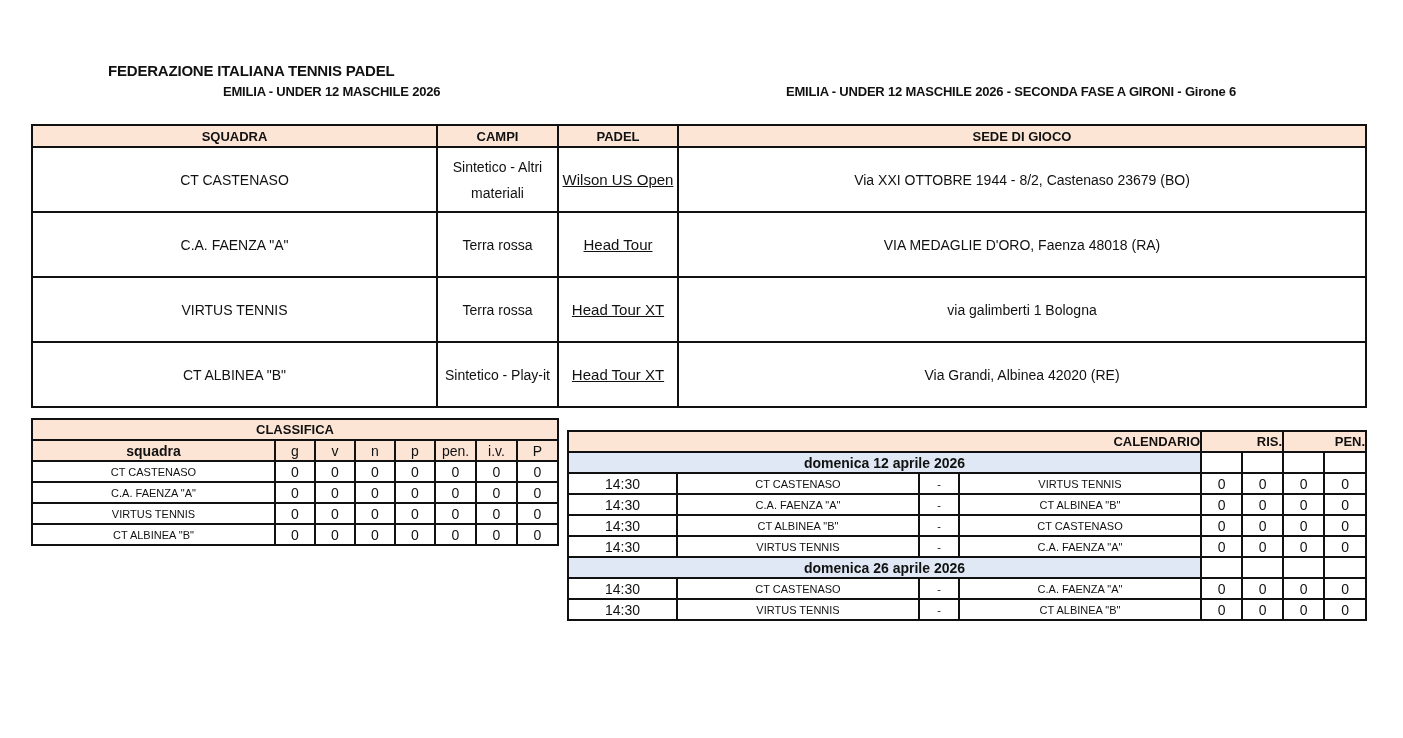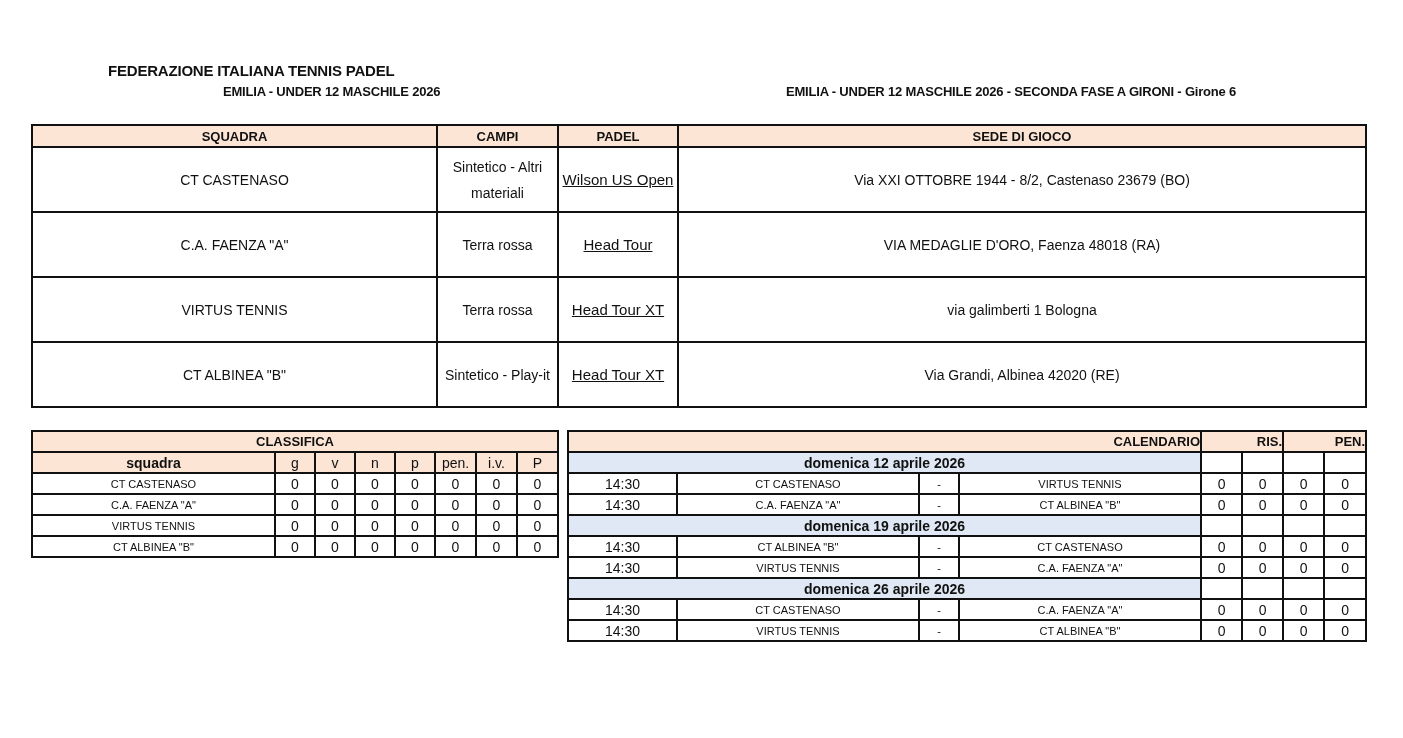--- a/index.html
+++ b/index.html
@@ -15,21 +15,21 @@
   td, th { border: 2px solid #111; text-align: center; padding: 0; overflow: hidden; white-space: nowrap; }
 
   
   #teams { left: 31px; top: 124px; width: 1334px; }
   #teams th { background: #fde5d6; font-size: 13px; font-weight: bold; height: 20px; }
   #teams td { height: 63px; font-size: 14px; }
   #teams td.campi { white-space: normal; line-height: 26px; }
   #teams td.palle { font-size: 15px; text-decoration: underline; }
 
   
-  #classifica { left: 31px; top: 430px; width: 527px; }
+  #classifica { left: 31px; top: 418px; width: 527px; }
   #classifica th.cap { background: #fde5d6; font-size: 13px; font-weight: bold; height: 19px; }
   #classifica th.col { background: #fde5d6; font-size: 14px; font-weight: normal; height: 19px; }
   #classifica th.col.first { font-weight: bold; }
   #classifica td { height: 19px; font-size: 14px; }
   #classifica td.team { font-size: 11px; }
 
   
   #calendario { left: 567px; top: 430px; width: 798px; }
   #calendario th.cap { background: #fde5d6; font-size: 13px; font-weight: bold; height: 19px; text-align: right; }
   #calendario td.day { background: #dfe8f4; font-size: 14px; font-weight: bold; height: 19px; }
@@ -198,27 +198,20 @@
         <td>14:30</td>
         <td class="team">C.A. FAENZA "A"</td>
         <td class="sep">-</td>
         <td class="team">CT ALBINEA "B"</td>
         <td>0</td>
         <td>0</td>
         <td>0</td>
         <td>0</td>
       </tr>
       <tr>
-        <td class="day" colspan="4">domenica 19 aprile 2026</td>
-        <td class="blank"></td>
-        <td class="blank"></td>
-        <td class="blank"></td>
-        <td class="blank"></td>
-      </tr>
-      <tr>
         <td>14:30</td>
         <td class="team">CT ALBINEA "B"</td>
         <td class="sep">-</td>
         <td class="team">CT CASTENASO</td>
         <td>0</td>
         <td>0</td>
         <td>0</td>
         <td>0</td>
       </tr>
       <tr>

